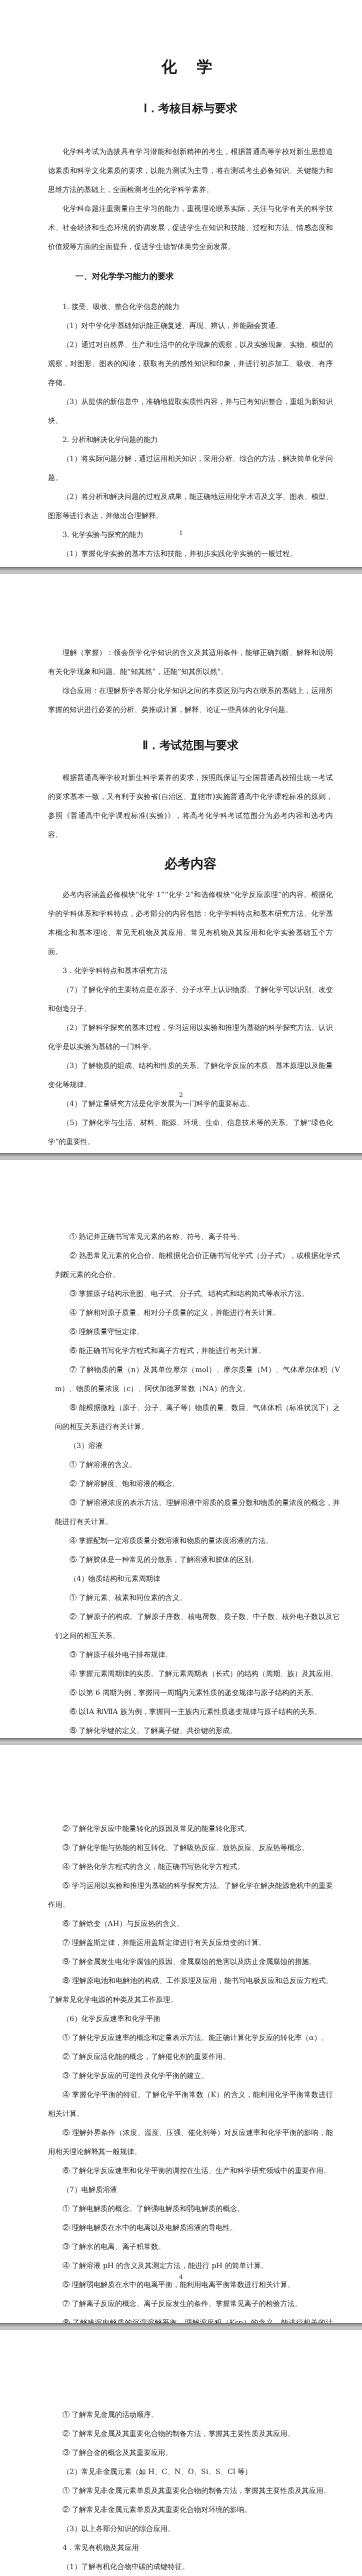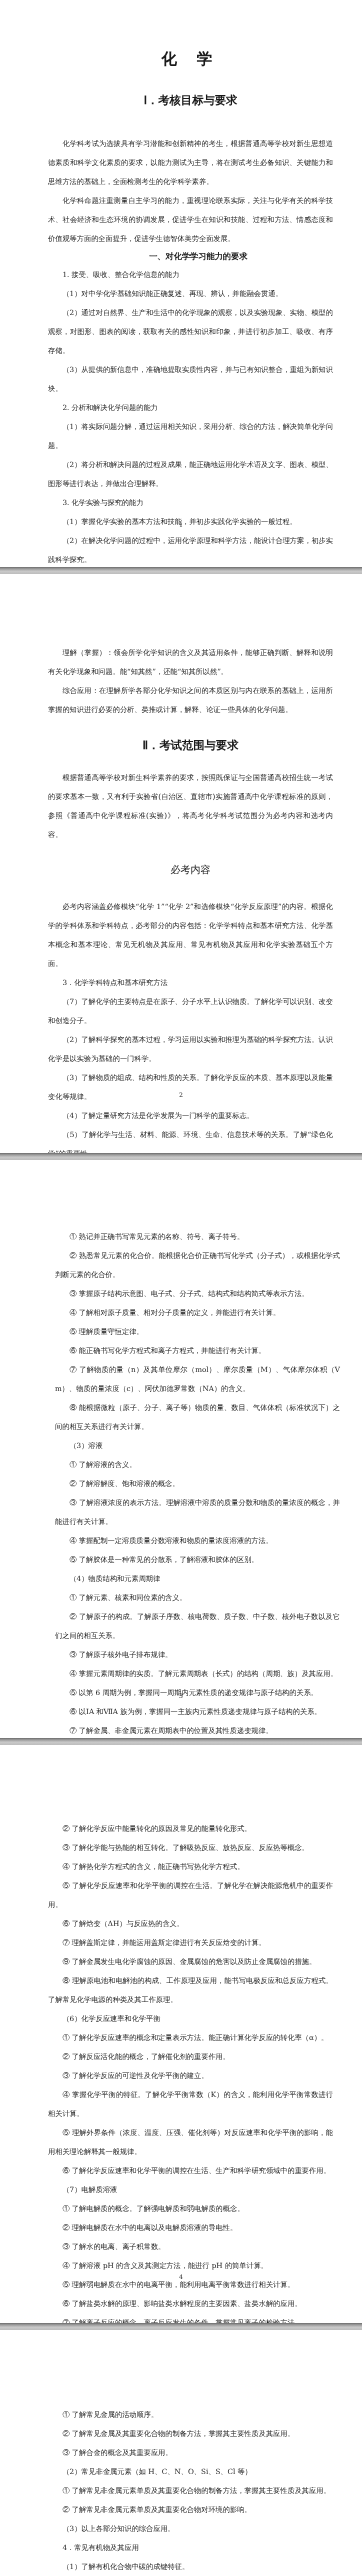--- a/index.html
+++ b/index.html
@@ -8,30 +8,30 @@
   .page { position:absolute; left:0; width:362px; background:#fff; }
   .sep { position:absolute; left:0; width:362px; height:7.2px;
          background:linear-gradient(#6b6b6b 0%, #9a9a9a 25%, #c9c9c9 60%, #bdbdbd 100%); }
   .content { position:absolute; left:48px; width:285px; font-size:7.2px; }
   .p { margin:0; line-height:19px; text-align:justify; word-break:break-all; }
   .indent { text-indent:14.4px; }
   .sub { padding-left:14.4px; }
   .h-doc { text-align:center; font-size:15.5px; font-weight:bold; letter-spacing:7.2px; margin:0; line-height:20.6px; }
   .h-part { text-align:center; font-size:11.3px; font-weight:bold; margin:0; line-height:20.6px;
             font-family:Liberation Serif, serif; }
-  .h-sec { font-size:8.2px; font-weight:bold; padding-left:15.5px; margin:0; line-height:17.5px;
-           font-family:"DejaVu Sans","Liberation Sans",sans-serif;text-align:center; }
-  .h-center { text-align:center; font-size:10px; font-weight:normal; margin:16px; line-height:20.6px;
+  .h-sec { font-size:8.2px; font-weight:bold; padding-left:15.5px; margin:12px; line-height:17.5px;
+           font-family:"DejaVu Sans","Liberation Sans",sans-serif; }
+  .h-center { text-align:center; font-size:13px; font-weight:bold; margin:10px; line-height:20.6px;
               font-family:"DejaVu Sans","Liberation Sans",sans-serif; }
   .pnum { position:absolute; left:0; width:362px; text-align:center; font-size:6.2px; }
 </style>
 </head>
 <body>
 
-<div class="page" style="top:0;height:567px;">
+<div class="page" style="top:8px;height:567px;">
   <div class="content" style="top:49px;">
     <p class="h-doc">化 学</p>
     <div style="height:20.6px"></div>
     <p class="h-part">Ⅰ．考核目标与要求</p>
     <div style="height:23px"></div>
     <p class="p indent">化学科考试为选拔具有学习潜能和创新精神的考生，根据普通高等学校对新生思想道德素质和科学文化素质的要求，以能力测试为主导，将在测试考生必备知识、关键能力和思维方法的基础上，全面检测考生的化学科学素养。</p>
     <p class="p indent">化学科命题注重测量自主学习的能力，重视理论联系实际，关注与化学有关的科学技术、社会经济和生态环境的协调发展，促进学生在知识和技能、过程和方法、情感态度和价值观等方面的全面提升，促进学生德智体美劳全面发展。</p>
     <p class="h-sec">一、对化学学习能力的要求</p>
     <p class="p sub">1. 接受、吸收、整合化学信息的能力</p>
     <p class="p sub">（1）对中学化学基础知识能正确复述、再现、辨认，并能融会贯通。</p>
@@ -95,53 +95,51 @@
     <p class="p indent">③ 了解溶液浓度的表示方法。理解溶液中溶质的质量分数和物质的量浓度的概念，并能进行有关计算。</p>
     <p class="p sub">④ 掌握配制一定溶质质量分数溶液和物质的量浓度溶液的方法。</p>
     <p class="p sub">⑤ 了解胶体是一种常见的分散系，了解溶液和胶体的区别。</p>
     <p class="p sub">（4）物质结构和元素周期律</p>
     <p class="p sub">① 了解元素、核素和同位素的含义。</p>
     <p class="p indent">② 了解原子的构成。了解原子序数、核电荷数、质子数、中子数、核外电子数以及它们之间的相互关系。</p>
     <p class="p sub">③ 了解原子核外电子排布规律。</p>
     <p class="p sub">④ 掌握元素周期律的实质。了解元素周期表（长式）的结构（周期、族）及其应用。</p>
     <p class="p sub">⑤ 以第 6 周期为例，掌握同一周期内元素性质的递变规律与原子结构的关系。</p>
     <p class="p sub">⑥ 以ⅠA 和ⅦA 族为例，掌握同一主族内元素性质递变规律与原子结构的关系。</p>
-    <p class="p sub">⑦ 了解金属、非金属元素在周期表中的位置及其性质递变规律。</p>
     <p class="p sub">⑧ 了解化学键的定义。了解离子键、共价键的形成。</p>
     <p class="p sub">（5）化学反应与能量</p>
     <p class="p indent">① 了解氧化还原反应的本质。了解常见的氧化还原反应。掌握常见氧化还原反应的配平和相关计算。</p>
   </div>
   <div class="pnum" style="top:532px;">3</div>
 </div>
 <div class="sep" style="top:1738px;"></div>
 
 <div class="page" style="top:1745px;height:578px;">
   <div class="content" style="top:74px;">
     <p class="p sub">② 了解化学反应中能量转化的原因及常见的能量转化形式。</p>
     <p class="p sub">③ 了解化学能与热能的相互转化。了解吸热反应、放热反应、反应热等概念。</p>
     <p class="p sub">④ 了解热化学方程式的含义，能正确书写热化学方程式。</p>
-    <p class="p indent">⑤ 了解化学反应速率和化学平衡的调控在生活。了解化学在解决能源危机中的重要作用。</p>
+    <p class="p indent">⑤ 学习运用以实验和推理为基础的科学探究方法。了解化学在解决能源危机中的重要作用。</p>
     <p class="p sub">⑥ 了解焓变（ΔH）与反应热的含义。</p>
     <p class="p sub">⑦ 理解盖斯定律，并能运用盖斯定律进行有关反应焓变的计算。</p>
     <p class="p sub">⑨ 了解金属发生电化学腐蚀的原因、金属腐蚀的危害以及防止金属腐蚀的措施。</p>
     <p class="p indent">⑧ 理解原电池和电解池的构成、工作原理及应用，能书写电极反应和总反应方程式。了解常见化学电源的种类及其工作原理。</p>
     <p class="p sub">（6）化学反应速率和化学平衡</p>
     <p class="p sub">① 了解化学反应速率的概念和定量表示方法。能正确计算化学反应的转化率（α）。</p>
     <p class="p sub">② 了解反应活化能的概念，了解催化剂的重要作用。</p>
     <p class="p sub">③ 了解化学反应的可逆性及化学平衡的建立。</p>
     <p class="p indent">④ 掌握化学平衡的特征。了解化学平衡常数（K）的含义，能利用化学平衡常数进行相关计算。</p>
     <p class="p indent">⑤ 理解外界条件（浓度、温度、压强、催化剂等）对反应速率和化学平衡的影响，能用相关理论解释其一般规律。</p>
     <p class="p sub">⑥ 了解化学反应速率和化学平衡的调控在生活、生产和科学研究领域中的重要作用。</p>
     <p class="p sub">（7）电解质溶液</p>
     <p class="p sub">① 了解电解质的概念。了解强电解质和弱电解质的概念。</p>
     <p class="p sub">② 理解电解质在水中的电离以及电解质溶液的导电性。</p>
     <p class="p sub">③ 了解水的电离、离子积常数。</p>
     <p class="p sub">④ 了解溶液 pH 的含义及其测定方法，能进行 pH 的简单计算。</p>
     <p class="p sub">⑤ 理解弱电解质在水中的电离平衡，能利用电离平衡常数进行相关计算。</p>
-    <p class="p sub">⑥ 了解盐类水解的原理、影响盐类水解程度的主要因素、盐类水解的应用。</p>
     <p class="p sub">⑦ 了解离子反应的概念、离子反应发生的条件。掌握常见离子的检验方法。</p>
     <p class="p sub">⑧ 了解难溶电解质的沉淀溶解平衡。理解溶度积（Ksp）的含义，能进行相关的计算。</p>
     <p class="p sub">（8）以上各部分知识的综合应用。</p>
     <p class="p sub">3．常见无机物及其应用</p>
     <p class="p sub">（1）常见金属元素（如 Na、Mg、Al、Fe、Cu 等）</p>
   </div>
   <div class="pnum" style="top:528px;">4</div>
 </div>
 <div class="sep" style="top:2323px;"></div>
 

